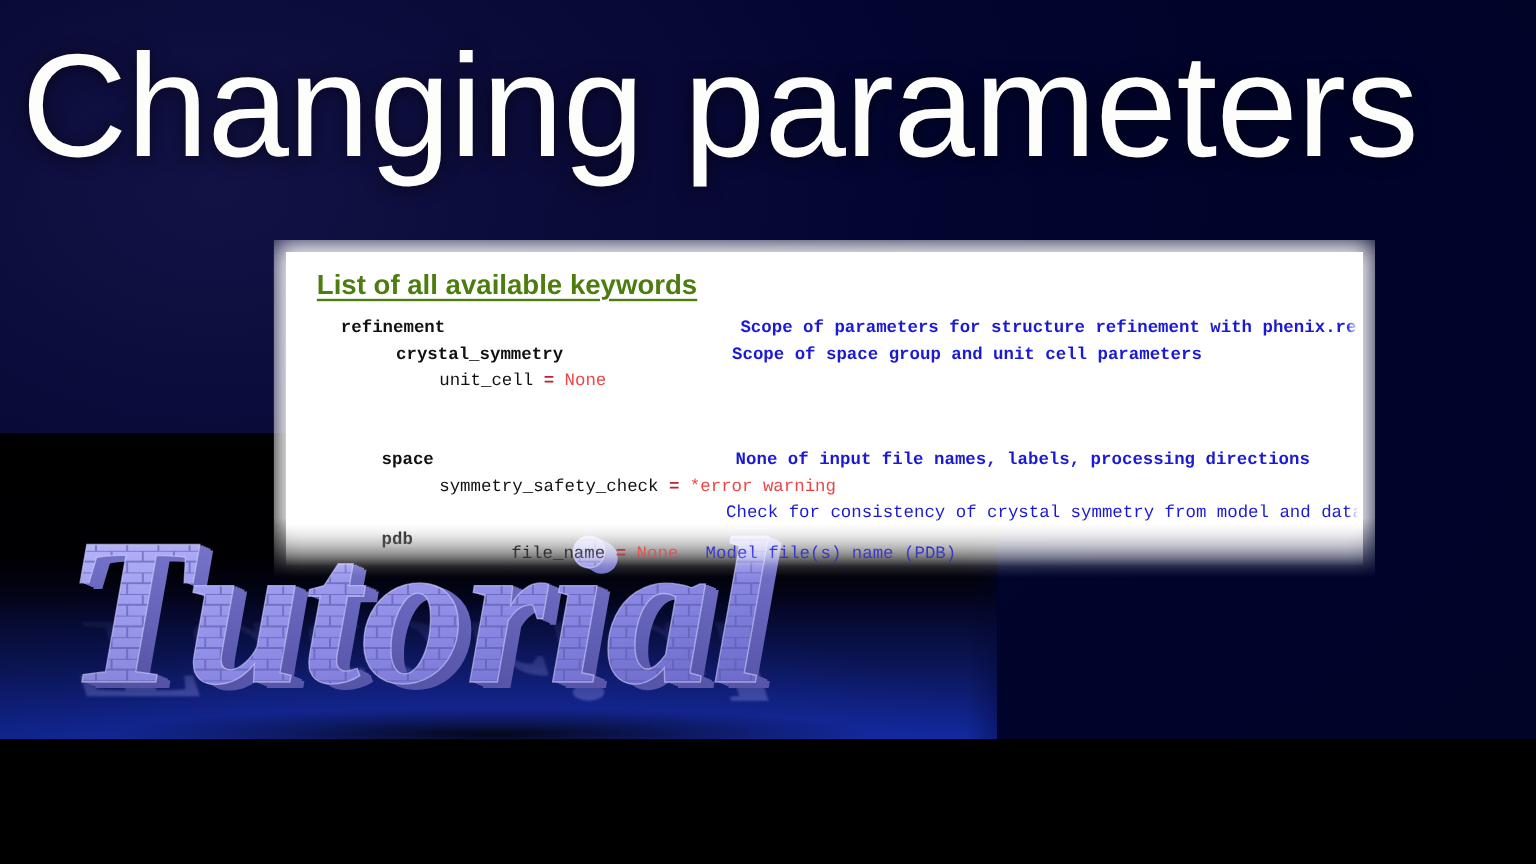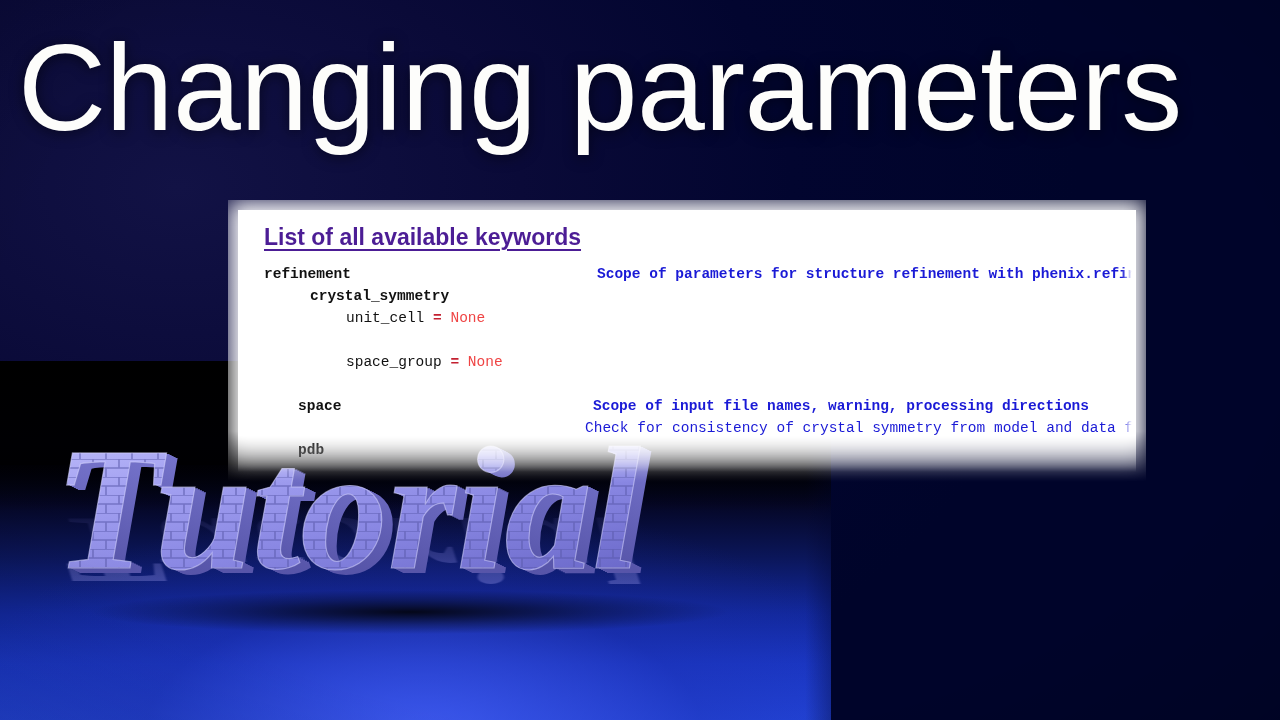--- a/index.html
+++ b/index.html
@@ -4,21 +4,21 @@
 <title>Changing parameters</title>
 <style>
   html, body {
     margin: 0;
     padding: 0;
     background: #000000;
   }
   #slide {
     position: relative;
     width: 1280px;
-    height: 720px;
+    height: 616px;
     overflow: hidden;
     font-family: "Liberation Sans", sans-serif;
     background: #00052c;
   }
 
   
   .bg-base {
     position: absolute;
     inset: 0;
     background:
@@ -160,38 +160,39 @@
     -webkit-mask-image: linear-gradient(to bottom, rgba(0,0,0,1) 0%, rgba(0,0,0,1) 86%, rgba(0,0,0,0.25) 97%, rgba(0,0,0,0) 100%);
             mask-image: linear-gradient(to bottom, rgba(0,0,0,1) 0%, rgba(0,0,0,1) 86%, rgba(0,0,0,0.25) 97%, rgba(0,0,0,0) 100%);
   }
   .panel-heading {
     position: absolute;
     left: 26px;
     top: 14px;
     font-family: "Liberation Sans", sans-serif;
     font-size: 23px;
     font-weight: 700;
-    color: #4c1d95;
+    color: #4d7c0f;
     text-decoration: underline;
     text-underline-offset: 4px;
     text-decoration-thickness: 2px;
     white-space: nowrap;
   }
   .kw-body {
     position: absolute;
     left: 0;
     top: 56px;
     right: 0;
     font-family: "Liberation Mono", "DejaVu Sans Mono", monospace;
     font-size: 14.5px;
   }
   .kw-row {
     position: relative;
     height: 22px;
     white-space: nowrap;
+    margin-left: 20px;
   }
   .kw-name {
     position: absolute;
     color: #111111;
     white-space: pre;
   }
   .kw-name.bold { font-weight: 700; }
   .kw-eq   { color: #c32030; font-weight: 700; }
   .kw-val  { color: #ef4444; }
   .kw-desc {
@@ -305,38 +306,40 @@
     <div class="panel-glow"></div>
     <div class="panel">
       <div class="panel-heading">List of all available keywords</div>
       <div class="kw-body" id="kw-body">
           <div class="kw-row">
             <span class="kw-name bold" style="left: 26px;">refinement</span>
             <span class="kw-desc bold" style="left: 359px;">Scope of parameters for structure refinement with phenix.refine</span>
           </div>
           <div class="kw-row">
             <span class="kw-name bold" style="left: 72px;">crystal_symmetry</span>
+            <span class="kw-desc bold" style="left: 352px;">Scope of space group and unit cell parameters</span>
           </div>
           <div class="kw-row">
             <span class="kw-name" style="left: 108px;">unit_cell<span class="kw-eq"> = </span><span class="kw-val">None</span></span>
           </div>
           <div class="kw-row"></div>
-          <div class="kw-row">
-            <span class="kw-name" style="left: 108px;">space_group<span class="kw-eq"> = </span><span class="kw-val">None</span></span>
-          </div>
           <div class="kw-row"></div>
           <div class="kw-row">
             <span class="kw-name bold" style="left: 60px;">space</span>
-            <span class="kw-desc bold" style="left: 355px;">Scope of input file names, warning, processing directions</span>
+            <span class="kw-desc bold" style="left: 355px;">None of input file names, labels, processing directions</span>
+          </div>
+          <div class="kw-row">
+            <span class="kw-name" style="left: 108px;">symmetry_safety_check<span class="kw-eq"> = </span><span class="kw-val">*error warning</span></span>
           </div>
           <div class="kw-row">
             <span class="kw-desc" style="left: 347px;">Check for consistency of crystal symmetry from model and data files</span>
           </div>
           <div class="kw-row">
             <span class="kw-name bold" style="left: 60px;">pdb</span>
           </div>
         </div>
       <div class="panel-right-fade"></div>
     </div>
   </div>
 
+  <div class="kw-bleed" id="kw-bleed"><span class="kw-name" style="left: 188px;">file_name<span class="kw-eq"> = </span><span class="kw-val">None</span></span><span class="kw-desc" style="left: 350px;">Model file(s) name (PDB)</span></div>
 
 </div>
 
 </body></html>

